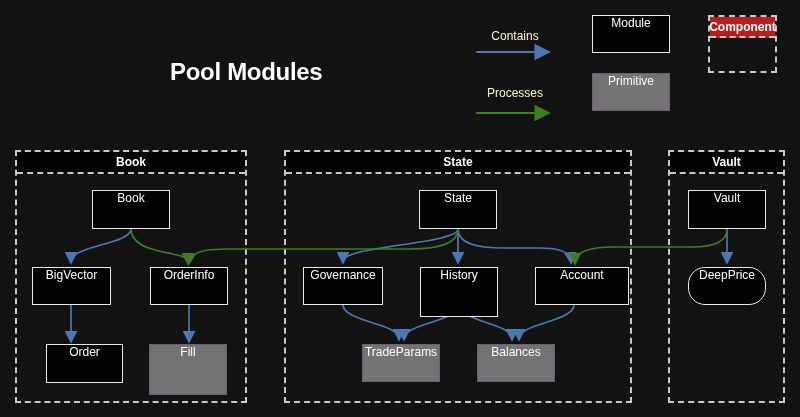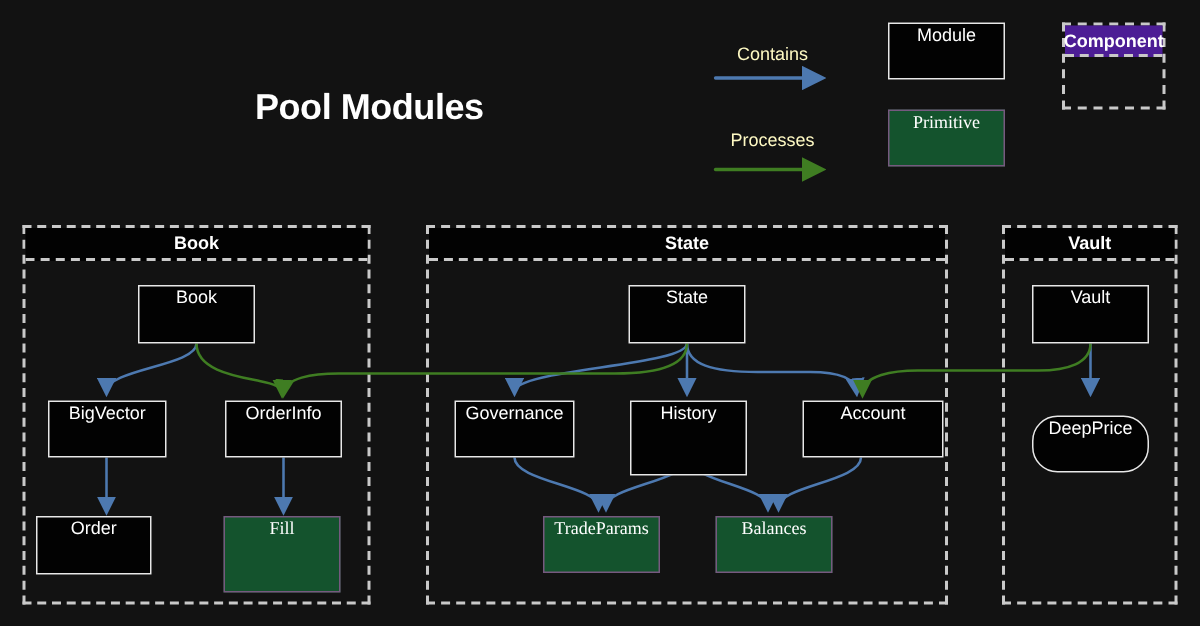--- a/index.html
+++ b/index.html
@@ -12,42 +12,42 @@
     position:absolute; left:170px; top:58px; margin:0;
     font-size:24px; font-weight:bold; letter-spacing:-0.3px; color:#fff;
   }
   
   .node {
     position:absolute; box-sizing:border-box;
     background:#020202; border:1.5px solid #e8e8e8;
     display:flex; align-items:flex-start; justify-content:center;
     font-size:12px; color:#fff;
   }
-  .node.primitive { background:#14532d; border-color:#76597f;font-family:Liberation Serif, serif; }
+  .node.primitive { background:#737373; border-color:#76597f; }
   
   .container {
     position:absolute; top:150px; height:253px; box-sizing:border-box;
     border:2px dashed #c9c9c9; background:transparent;
   }
   .container-title {
     position:absolute; left:0; right:0; top:0; height:22px; box-sizing:border-box;
     background:#020202; border-bottom:2px dashed #c9c9c9;
     display:flex; align-items:center; justify-content:center;
     font-size:12px; font-weight:bold; color:#fff;
   }
   
   .legend-label {
     position:absolute; width:76px; text-align:center; font-size:12px; color:#fef9c3;
   }
   .component-box {
     position:absolute; left:708px; top:15px; width:69px; height:58px;
     box-sizing:border-box; border:2px dashed #c9c9c9;
   }
   .component-title {
-    height:21px; box-sizing:border-box; background:#4c1d95;
+    height:21px; box-sizing:border-box; background:#b91c1c;
     border-bottom:2px dashed #c9c9c9;
     display:flex; align-items:center; justify-content:center;
     font-size:12px; font-weight:bold; color:#fff;text-align:right;
   }
   
   svg.edges { position:absolute; left:0; top:0; width:800px; height:417px; pointer-events:none; }
   .edge { fill:none; stroke-width:1.7; stroke-linecap:round; }
   .edge-contains { stroke:#4d79b0; }
   .edge-processes { stroke:#3f7d22; }
   .legend-arrow { fill:none; stroke-width:2.2; stroke-linecap:round; }
@@ -114,21 +114,21 @@
 
   <div class="node" style="left:92px; top:190px; width:78px; height:39px;">
     <span>Book</span>
   </div>
   <div class="node" style="left:32px; top:267px; width:79px; height:38px;">
     <span>BigVector</span>
   </div>
   <div class="node" style="left:150px; top:267px; width:78px; height:38px;">
     <span>OrderInfo</span>
   </div>
-  <div class="node" style="left:24px; top:344px; width:77px; height:39px;">
+  <div class="node" style="left:46px; top:344px; width:77px; height:39px;">
     <span>Order</span>
   </div>
   <div class="node primitive" style="left:149px; top:344px; width:78px; height:51px;">
     <span>Fill</span>
   </div>
 
   <div class="node" style="left:419px; top:190px; width:78px; height:39px;">
     <span>State</span>
   </div>
   <div class="node" style="left:303px; top:267px; width:80px; height:38px;">
@@ -143,17 +143,17 @@
   <div class="node primitive" style="left:362px; top:344px; width:78px; height:38px;">
     <span>TradeParams</span>
   </div>
   <div class="node primitive" style="left:477px; top:344px; width:78px; height:38px;">
     <span>Balances</span>
   </div>
 
   <div class="node" style="left:688px; top:190px; width:78px; height:39px;">
     <span>Vault</span>
   </div>
-  <div class="node" style="left:688px; top:277px; width:78px; height:38px;border-radius:17px;">
+  <div class="node" style="left:688px; top:267px; width:78px; height:38px;border-radius:17px;">
     <span>DeepPrice</span>
   </div>
 
 </div>
 
 </body></html>

